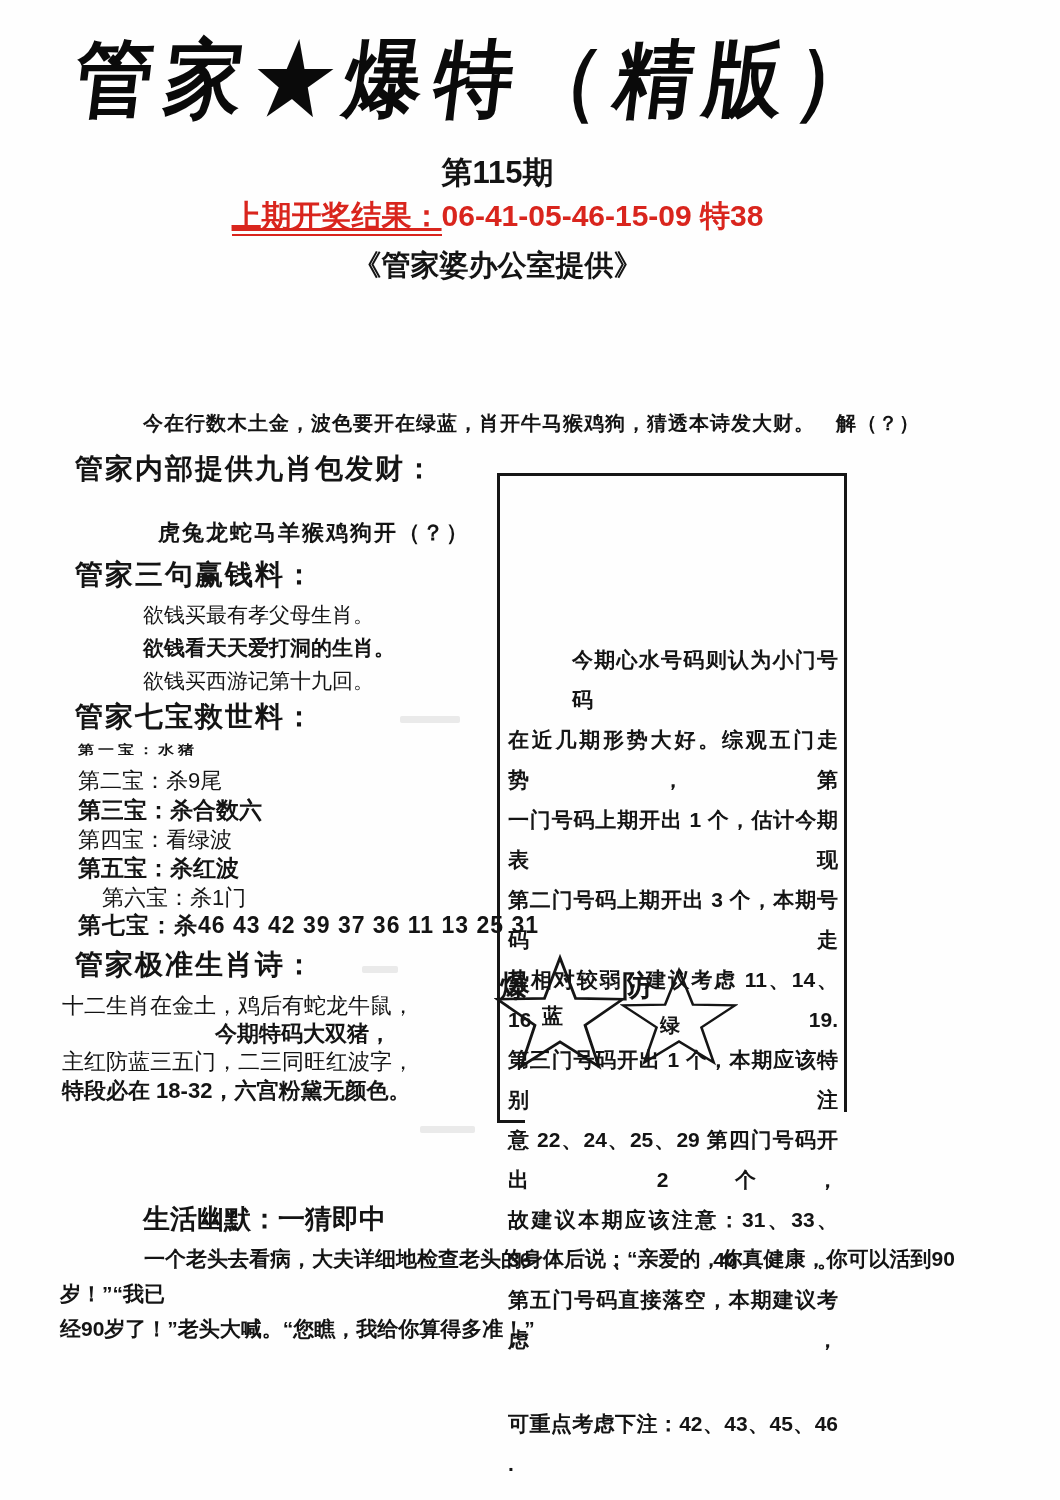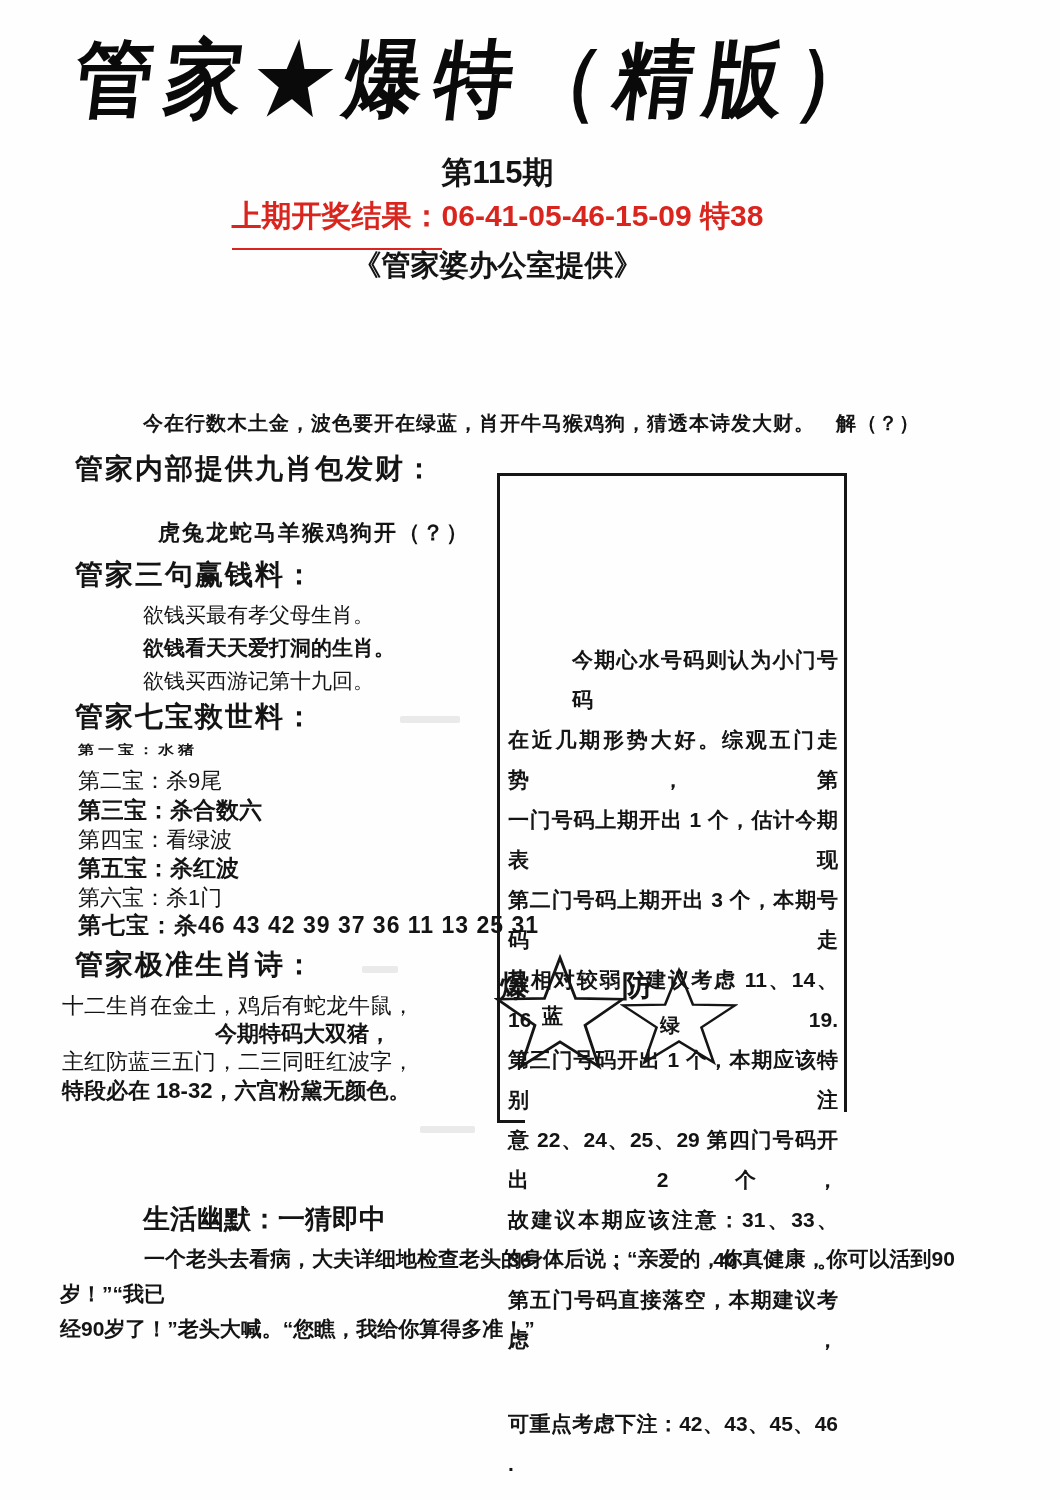--- a/index.html
+++ b/index.html
@@ -6,41 +6,41 @@
   #page{position:relative;width:1060px;height:1500px;background:#fefefe;overflow:hidden;
         font-family:"Liberation Sans",sans-serif;color:#141414;}
   .el{position:absolute;white-space:nowrap;}
 
   
   #title{left:82px;top:24px;font-family:"DejaVu Serif",serif;font-weight:bold;font-size:78px;
          letter-spacing:12px;transform:skewX(-7deg) scaleY(1.08);transform-origin:left top;color:#0a0a0a;}
   .center-line{left:0;width:995px;text-align:center;}
   #issue{top:152px;font-size:31px;font-weight:bold;}
   #lastdraw{top:196px;font-size:30px;font-weight:bold;color:#d9251d;}
-  #lastdraw .u{border-bottom:2px solid #d9251d;padding-bottom:16px;}
+  #lastdraw .u{border-bottom:2px solid #d9251d;padding-bottom:2px;text-decoration:underline;}
   #provider{top:246px;font-size:29px;font-weight:bold;}
 
   
   .h{left:75px;font-size:28px;font-weight:bold;letter-spacing:2px;}
   #h-four{top:332px}#h-nine{top:450px}#h-three{top:556px}#h-seven{top:698px}
   #h-poem{top:946px}#h-range{top:1112px}
 
   #verse{left:143px;top:410px;font-size:20px;font-weight:bold;letter-spacing:1px;}
   #nine-line{left:158px;top:518px;font-size:22px;font-weight:bold;letter-spacing:2px;}
 
   .money{left:143px;font-size:21px;}
   #money1{top:601px}#money2{top:634px;font-weight:bold}#money3{top:667px}
 
   .treasure{left:78px;}
   #t1{top:742px;font-size:16px;font-weight:bold;letter-spacing:4px;transform:scaleY(.8);transform-origin:left top;}
   #t2{top:766px;font-size:22px;}
   #t3{top:795px;font-size:23px;font-weight:bold;}
   #t4{top:825px;font-size:22px;}
   #t5{top:853px;font-size:23px;font-weight:bold;text-align:right;}
-  #t6{top:883px;font-size:22px;}
+  #t6{top:883px;font-size:22px;margin-left:24px;}
   #t7{top:910px;font-size:23px;font-weight:bold;letter-spacing:1px;}
 
   .poem{left:62px;font-size:22px;}
   #p1{top:991px}#p2{top:1019px;left:215px;font-weight:bold}#p3{top:1047px}#p4{top:1076px;font-weight:bold}
 
   #range-numbers{left:28px;top:1157px;font-size:23px;word-spacing:1px;letter-spacing:0;}
 
   #humor-h{left:143px;top:1201px;font-size:27px;font-weight:bold;}
   #joke{left:60px;top:1241px;width:948px;font-size:21px;line-height:35px;font-weight:600;
         white-space:pre-line;text-indent:84px;}

